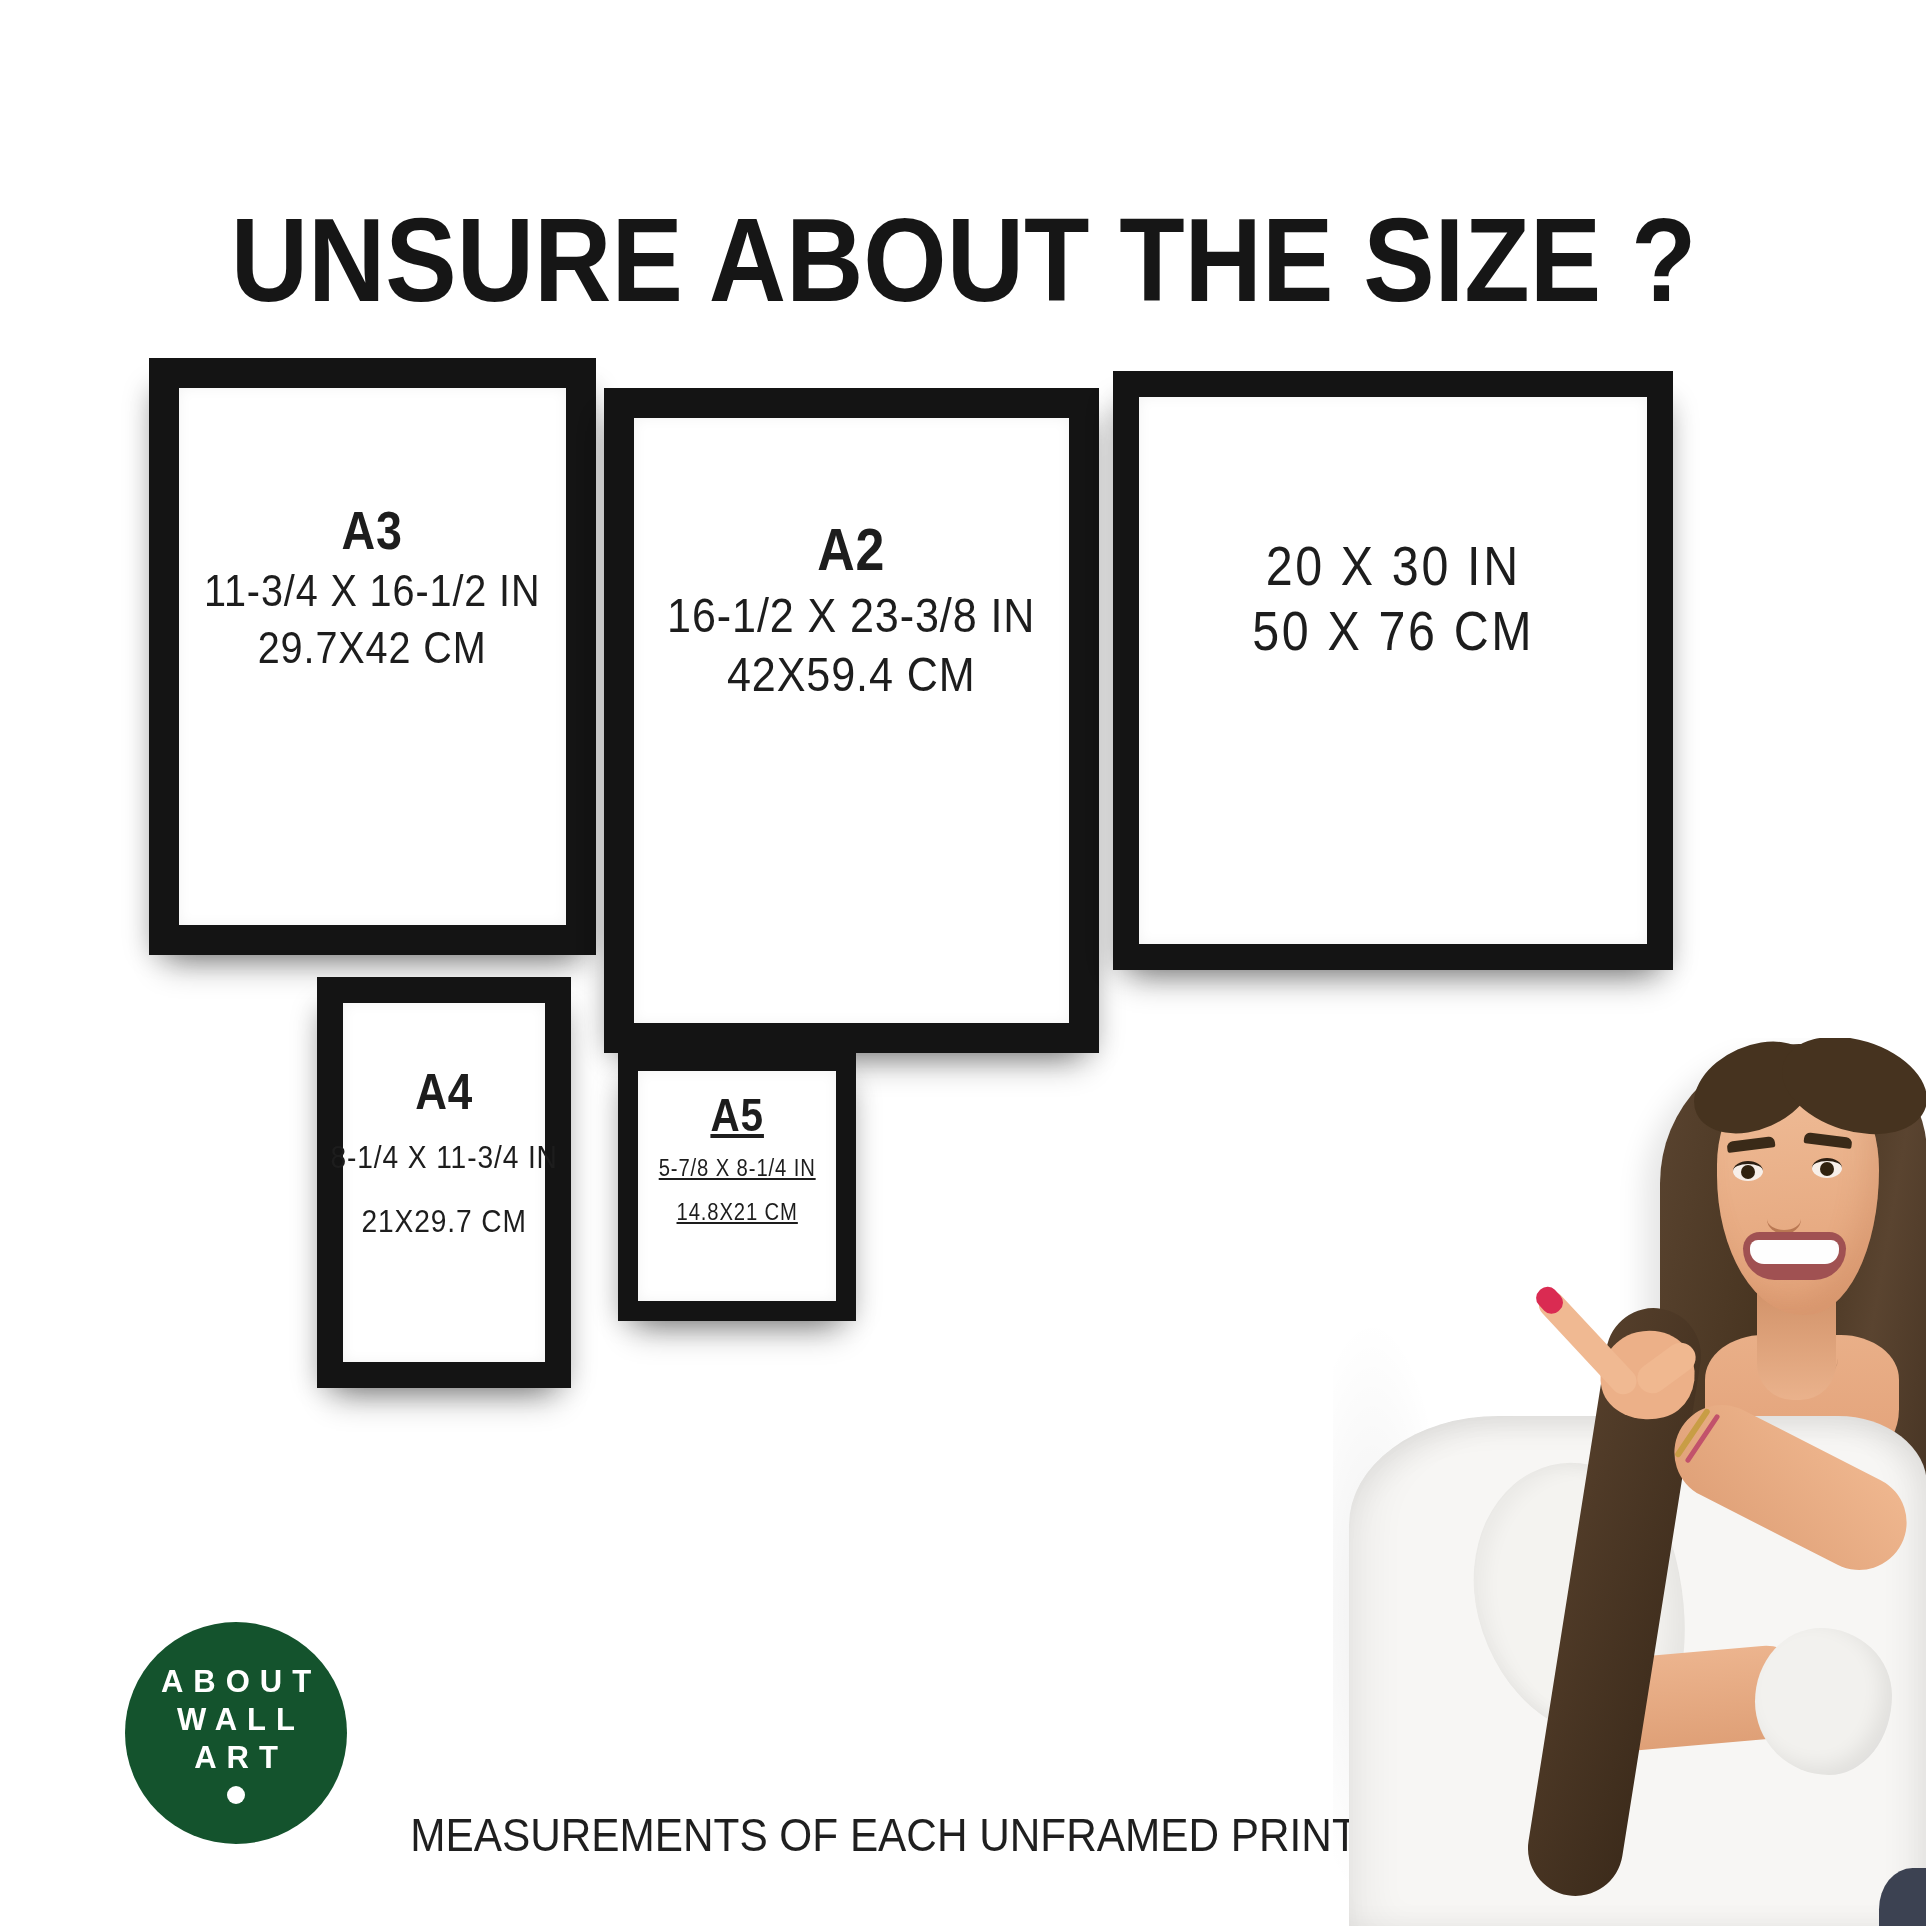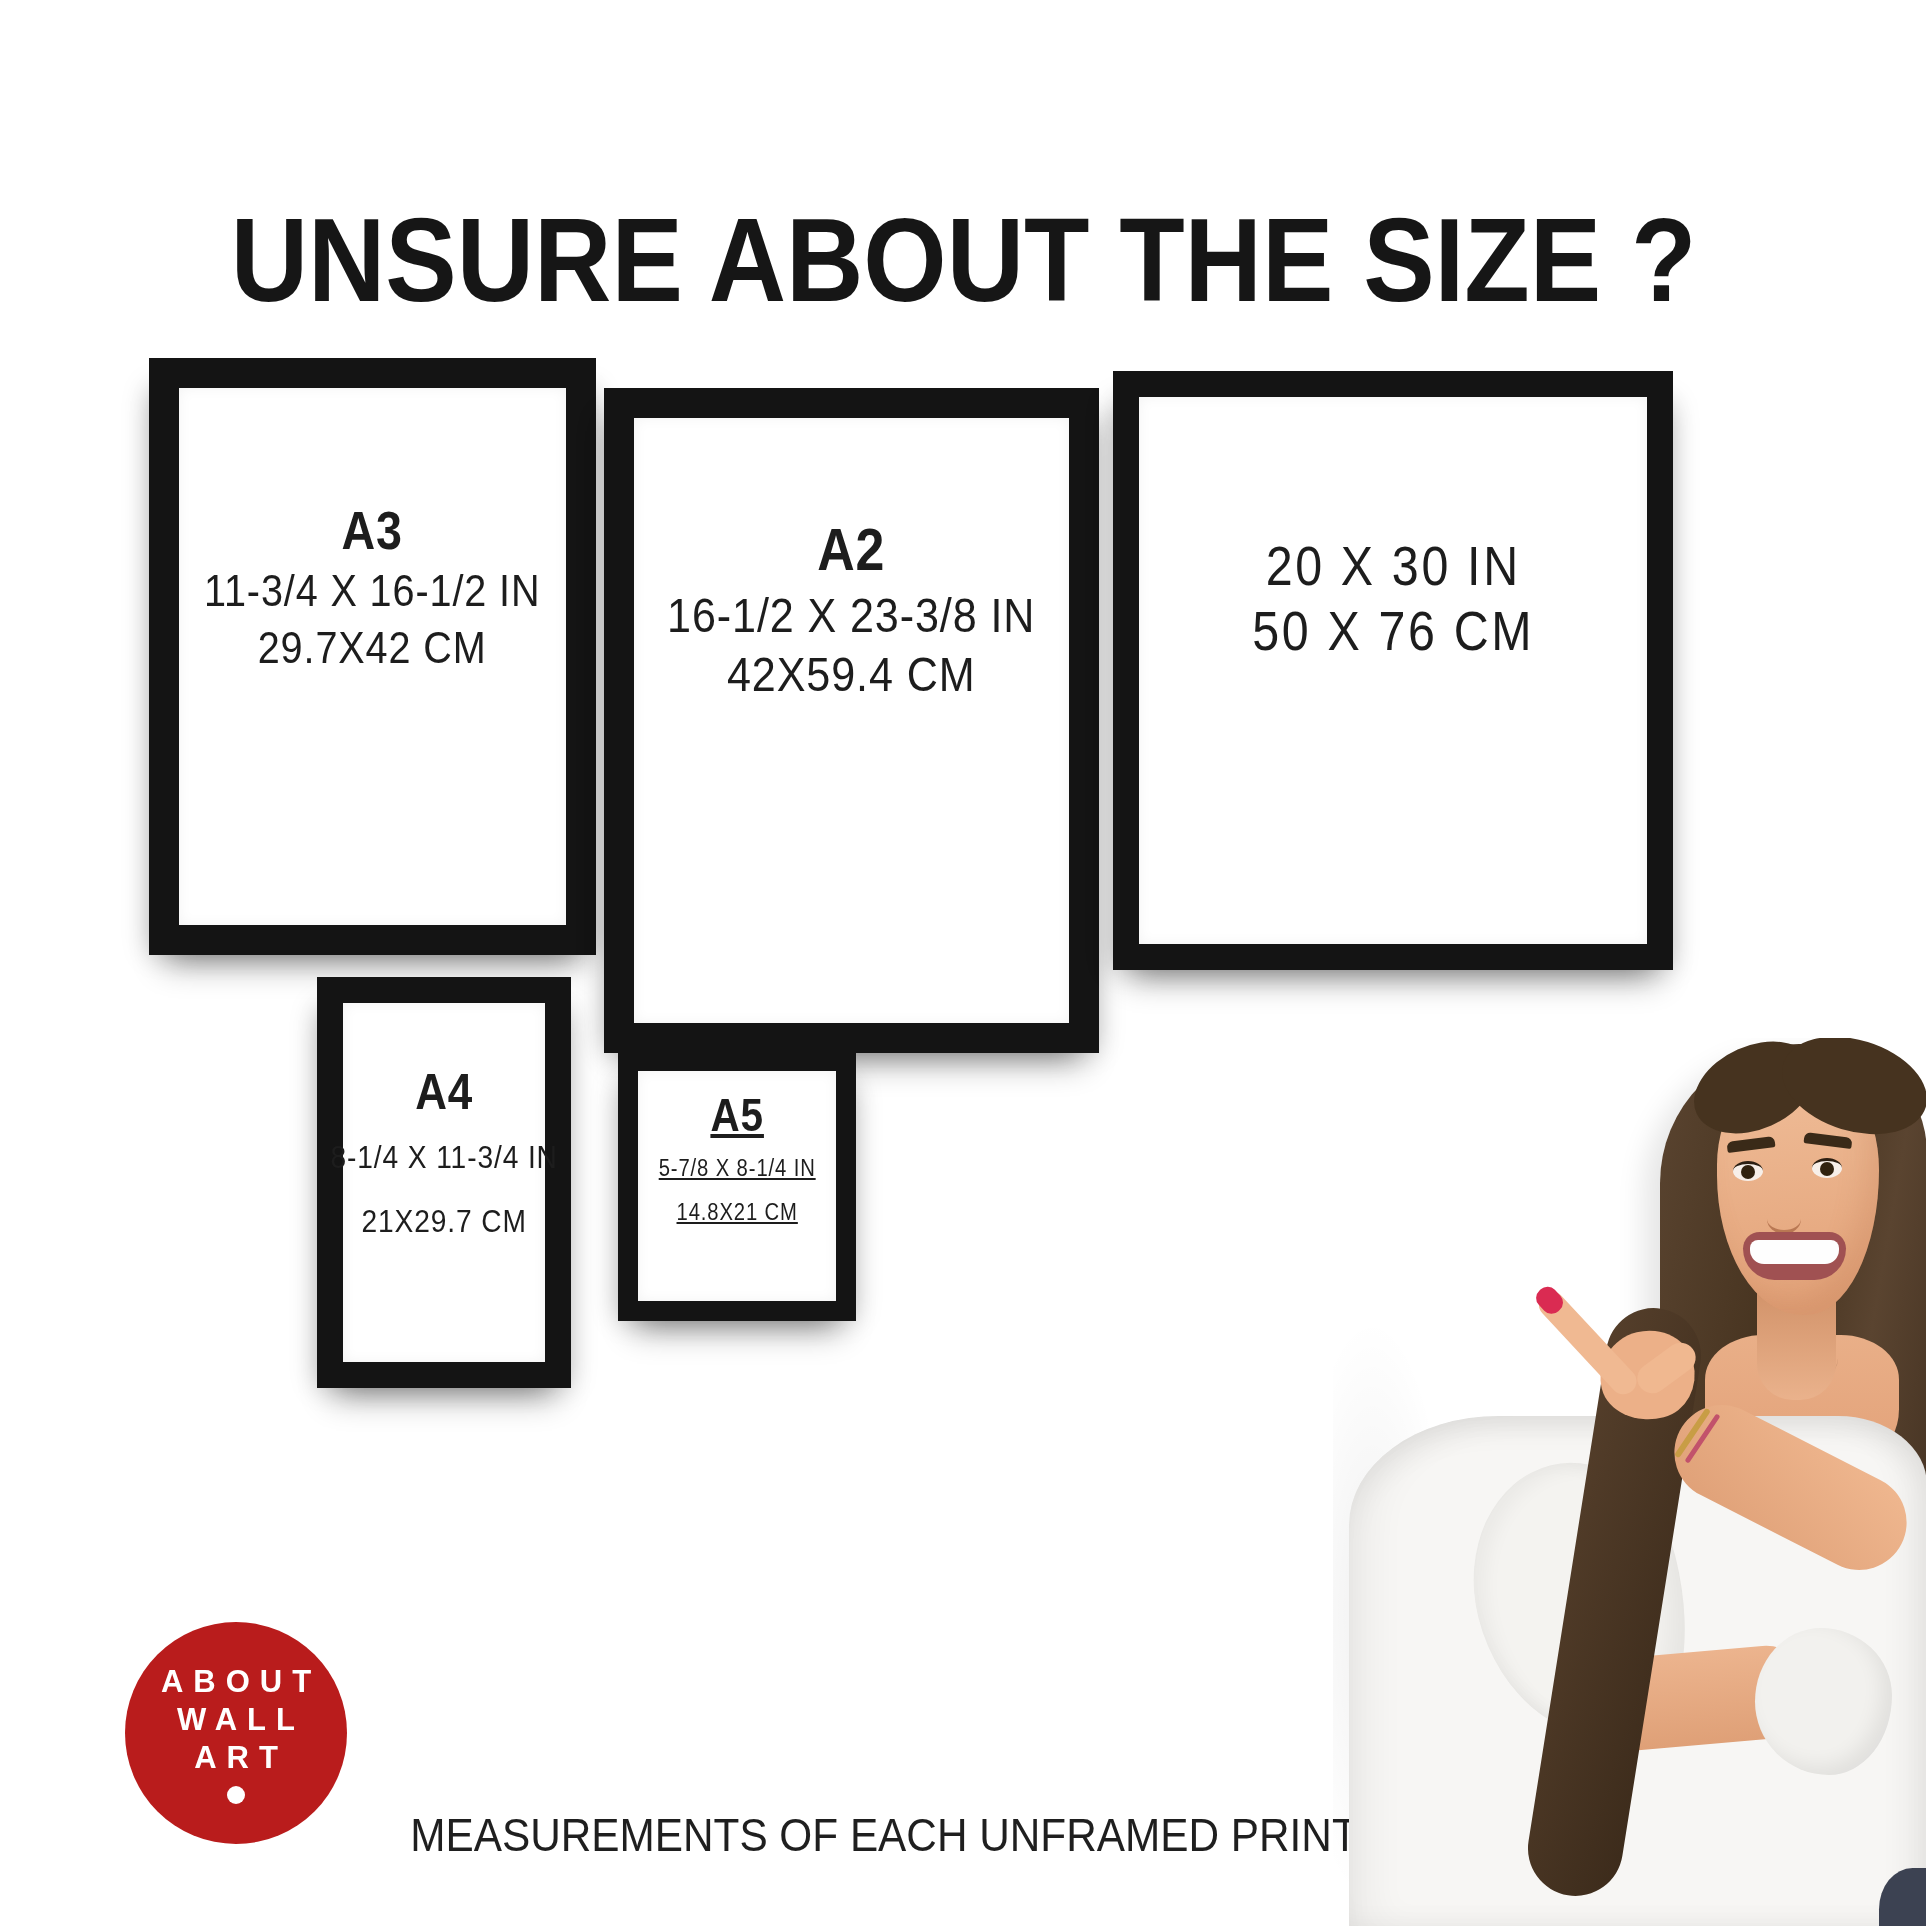--- a/index.html
+++ b/index.html
@@ -46,21 +46,21 @@
   .f-a4 .fdim{font-size:32px;line-height:48px;}
   .f-a4 .fdim.cm{margin-top:16px;}
   .f-a5{left:618px;top:1051px;width:238px;height:270px;border-width:20px;text-decoration:underline;}
   .f-a5 .frame-text{padding-top:16px;}
   .f-a5 .flabel{font-size:46px;line-height:57px;margin-bottom:6px;}
   .f-a5 .fdim{font-size:23px;line-height:36px;}
   .f-a5 .fdim.cm{margin-top:8px;}
   
   .logo{
     position:absolute;left:125px;top:1622px;width:222px;height:222px;border-radius:50%;
-    background:#b91c1c;display:flex;flex-direction:column;align-items:center;justify-content:center;
+    background:#14532d;display:flex;flex-direction:column;align-items:center;justify-content:center;
   }
   .logo-line{
     color:#ffffff;font-weight:700;font-size:31px;line-height:38px;
     letter-spacing:10px;padding-left:10px;
   }
   .logo-dot{width:18px;height:18px;border-radius:50%;background:#ffffff;margin-top:9px;}
   
   .footer{
     position:absolute;left:369px;top:1808px;width:1030px;text-align:center;
     font-size:46px;font-weight:400;letter-spacing:0px;color:#1f1f1f;

